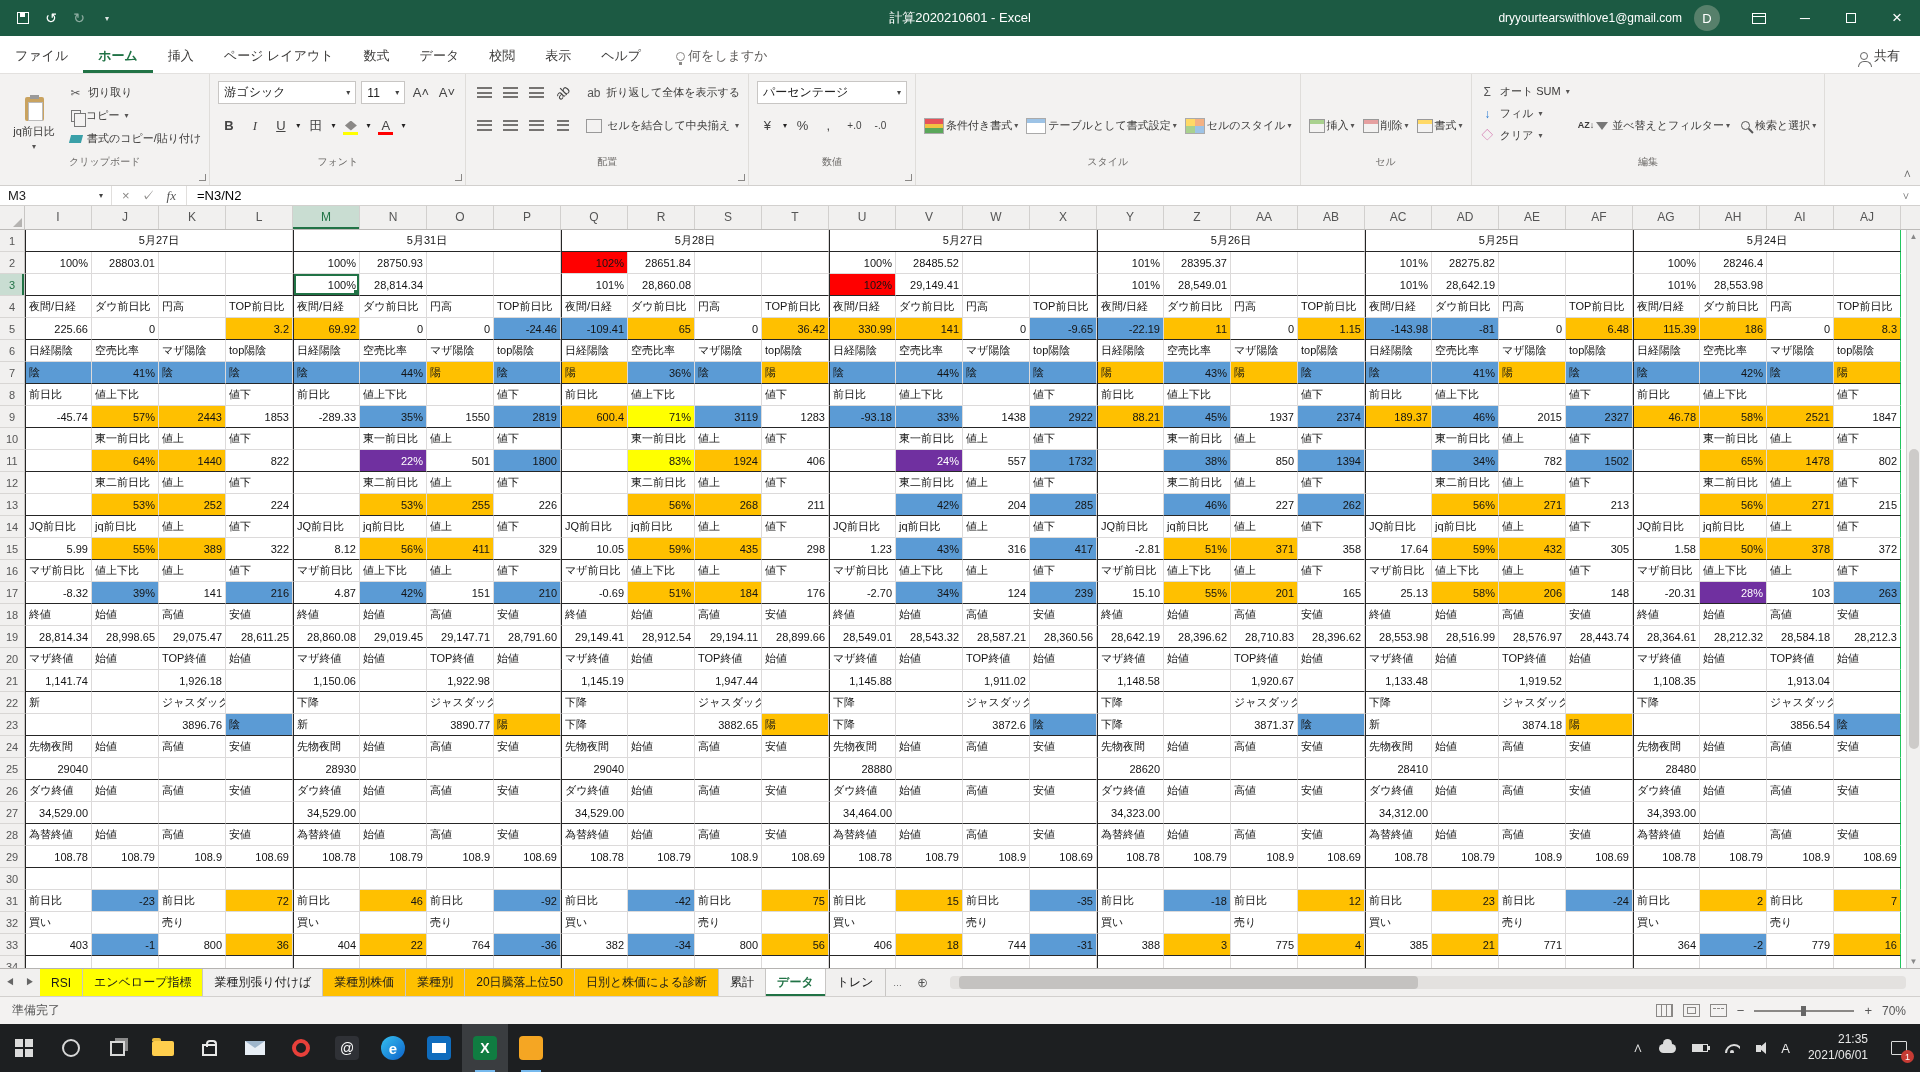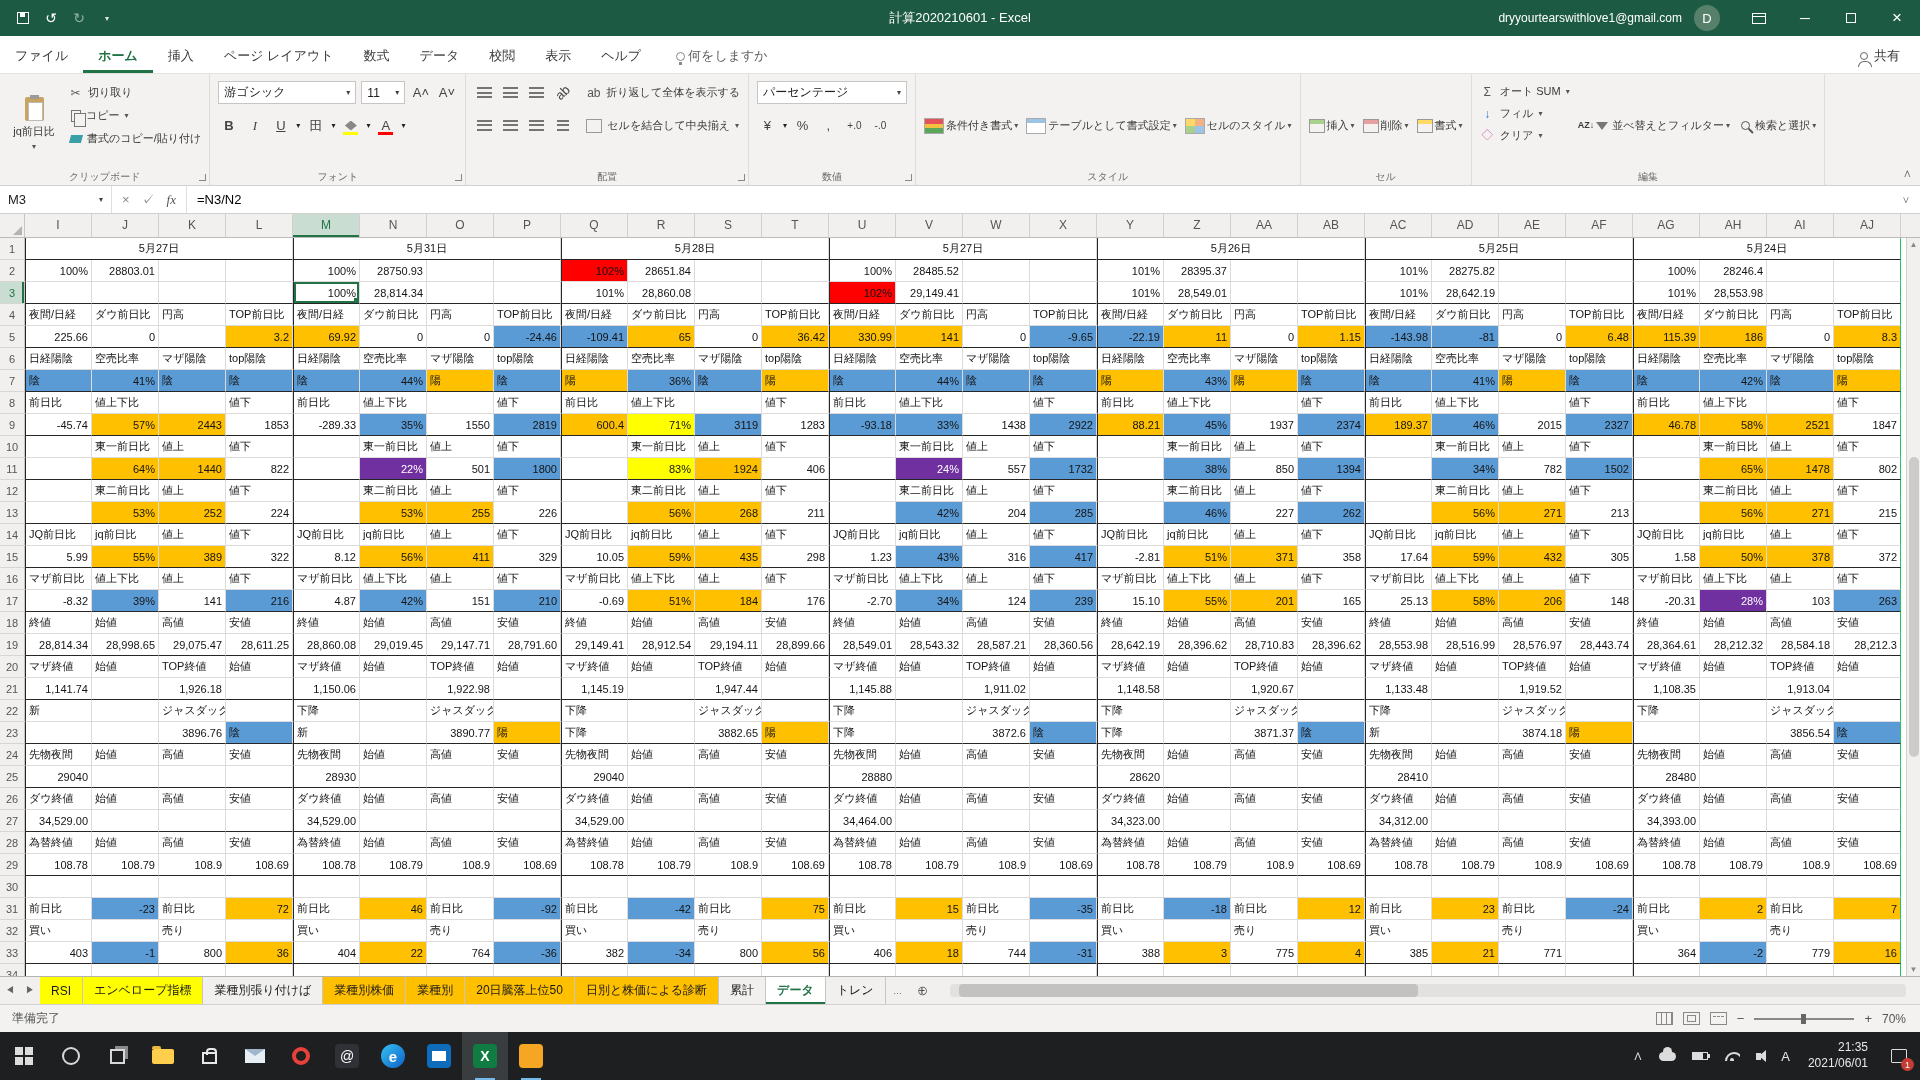--- a/index.html
+++ b/index.html
@@ -26,21 +26,21 @@
   .rtab.active{color:var(--accent_green,#217346);font-weight:bold;box-shadow:inset 0 -3px 0 var(--accent_green,#217346)}
   .tellme{display:flex;align-items:center;gap:3px;margin-left:20px;height:34px;font-size:13px;color:#605e5c}
   .bulb{width:9px;height:9px;border:1.2px solid #8a8886;border-radius:50%;position:relative}
   .bulb::after{content:"";position:absolute;left:2px;top:9px;width:3px;height:3px;background:#8a8886}
   .share{margin-left:auto;display:flex;align-items:center;gap:6px;height:34px;padding-right:20px;font-size:13px;color:#3b3a39}
   .person{width:8px;height:8px;border-radius:50%;border:1.5px solid #666;position:relative}
   .person::after{content:"";position:absolute;top:8px;left:-3px;width:12px;height:5px;border-radius:6px 6px 0 0;border:1.5px solid #666;border-bottom:none}
   
   .ribbon{height:112px;background:var(--ribbon_bg,#f3f2f1);display:flex;border-bottom:1px solid #d2d0ce;position:relative}
   .rgroup{position:relative;padding:6px 8px 18px;border-right:1px solid #dfddda;display:flex;gap:8px}
-  .rg-label{position:absolute;left:0;right:0;bottom:1px;text-align:center;font-size:10px;color:#6d6b69}
+  .rg-label{position:absolute;left:0;right:0;bottom:16px;text-align:center;font-size:10px;color:#6d6b69}
   .launcher{position:absolute;right:3px;bottom:4px;width:7px;height:7px;border-right:1px solid #8a8886;border-bottom:1px solid #8a8886}
   .bigbtn{display:flex;flex-direction:column;align-items:center;justify-content:center;min-width:52px;gap:3px;font-size:11px;color:#3b3a39;text-align:center}
   .pasteic{width:19px;height:24px;background:#c9a360;border-radius:2px;position:relative}
   .pasteic::before{content:"";position:absolute;left:3px;top:5px;width:13px;height:17px;background:#fff;border:1px solid #bbb}
   .pasteic::after{content:"";position:absolute;left:5px;top:-2px;width:9px;height:4px;background:#9a9a9a}
   .vcol{display:flex;flex-direction:column;gap:4px;padding-top:3px}
   .sbtn{display:flex;align-items:center;gap:5px;font-size:11px;color:#3b3a39;height:19px;white-space:nowrap}
   .ic{width:15px;text-align:center;font-size:12px;color:#555}
   .copyic{width:10px;height:12px;border:1px solid #777;position:relative;margin-left:3px}
   .copyic::after{content:"";position:absolute;left:2px;top:2px;width:10px;height:12px;border:1px solid #777;background:#f3f2f1}
@@ -60,21 +60,21 @@
   .sty3{background:conic-gradient(#f4b183 0 25%,#9dc3e6 0 50%,#a9d18e 0 75%,#ffd966 0)}
   .stybtn{display:flex;flex-direction:row;align-items:center;gap:2px;font-size:11px;color:#3b3a39;text-align:center;justify-content:flex-start;padding-top:4px;min-width:84px;line-height:1.15}
   .cellico{width:16px;height:14px;border:1px solid #999;position:relative}
   .ci-ins{box-shadow:inset 0 4px 0 #a9d18e}.ci-del{box-shadow:inset 0 4px 0 #e6a0a0}.ci-fmt{box-shadow:inset 0 4px 0 #ffd966}
   .edl{display:flex;flex-direction:column;gap:3px;padding-top:2px}
   .mag{width:9px;height:9px;border:1.5px solid #555;border-radius:50%;position:relative;margin:0 3px}
   .mag::after{content:"";position:absolute;width:6px;height:1.5px;background:#555;transform:rotate(45deg);right:-5px;bottom:-2px}
   .funnel{width:0;height:0;border-left:6px solid transparent;border-right:6px solid transparent;border-top:8px solid #777;margin:0 2px}
   .collapse{position:absolute;right:8px;bottom:4px;color:#666;font-size:11px}
   
-  .fbar{height:28px;background:#fff;border-bottom:1px solid #d2d0ce;display:flex;align-items:center;font-size:13px}
+  .fbar{height:20px;background:#fff;border-bottom:1px solid #d2d0ce;display:flex;align-items:center;font-size:13px}
   .namebox{width:112px;height:100%;display:flex;align-items:center;justify-content:space-between;padding:0 8px;border-right:1px solid #e1dfdd;color:#222}
   .fbtns{display:flex;align-items:center;gap:12px;padding:0 10px;height:100%;border-right:1px solid #e1dfdd;color:#8a8886}
   .fx{font-style:italic;font-family:"Liberation Serif",serif;color:#555}
   .fval{padding:0 10px;color:#000}
   .fexp{margin-left:auto;padding-right:10px;color:#777;font-size:10px}
   
   .colheads{display:flex;height:24px;background:#f1f0ef;border-bottom:1px solid #bdbbb9}
   .corner{width:25px;flex:none;border-right:1px solid #c8c6c4;position:relative}
   .corner::after{content:"";position:absolute;right:2px;bottom:2px;border-left:9px solid transparent;border-bottom:9px solid #b5b3b1}
   .colhead{width:67px;flex:none;text-align:center;line-height:23px;font-size:12px;color:#555;border-right:1px solid #d2d0ce}

